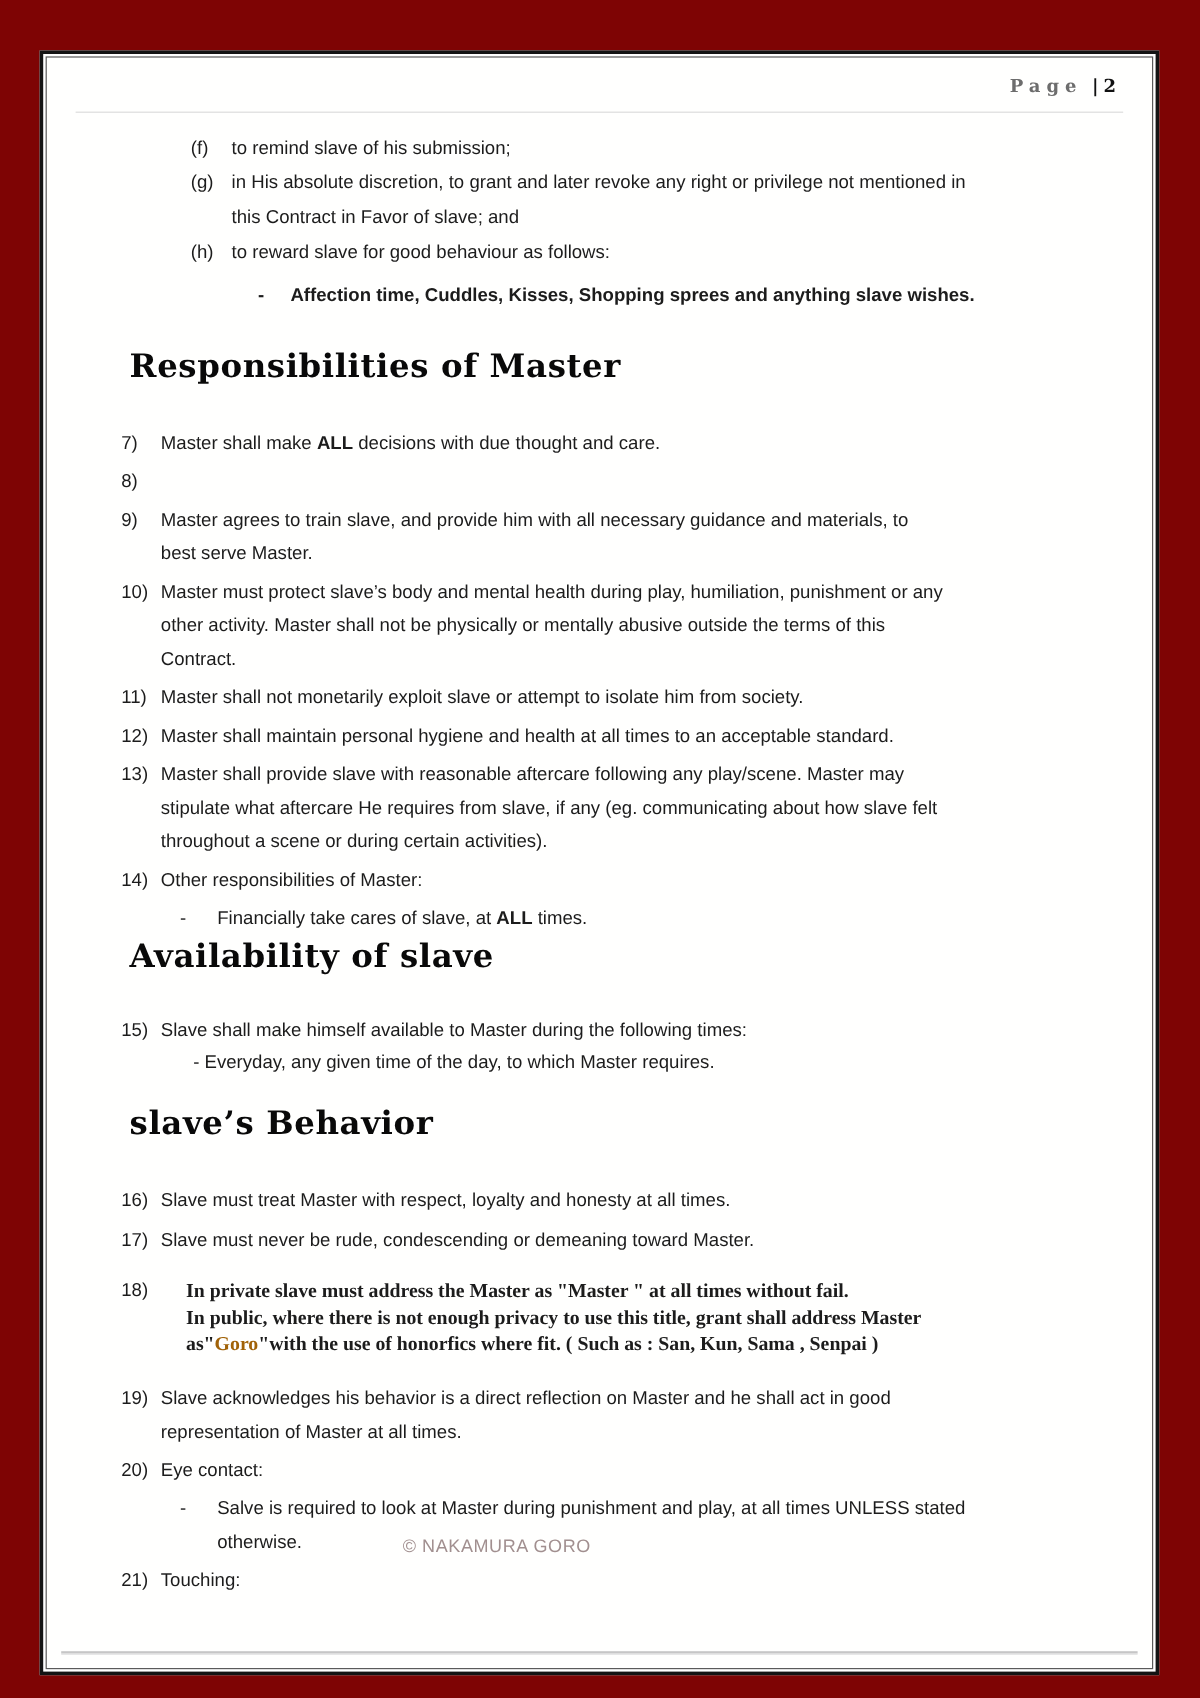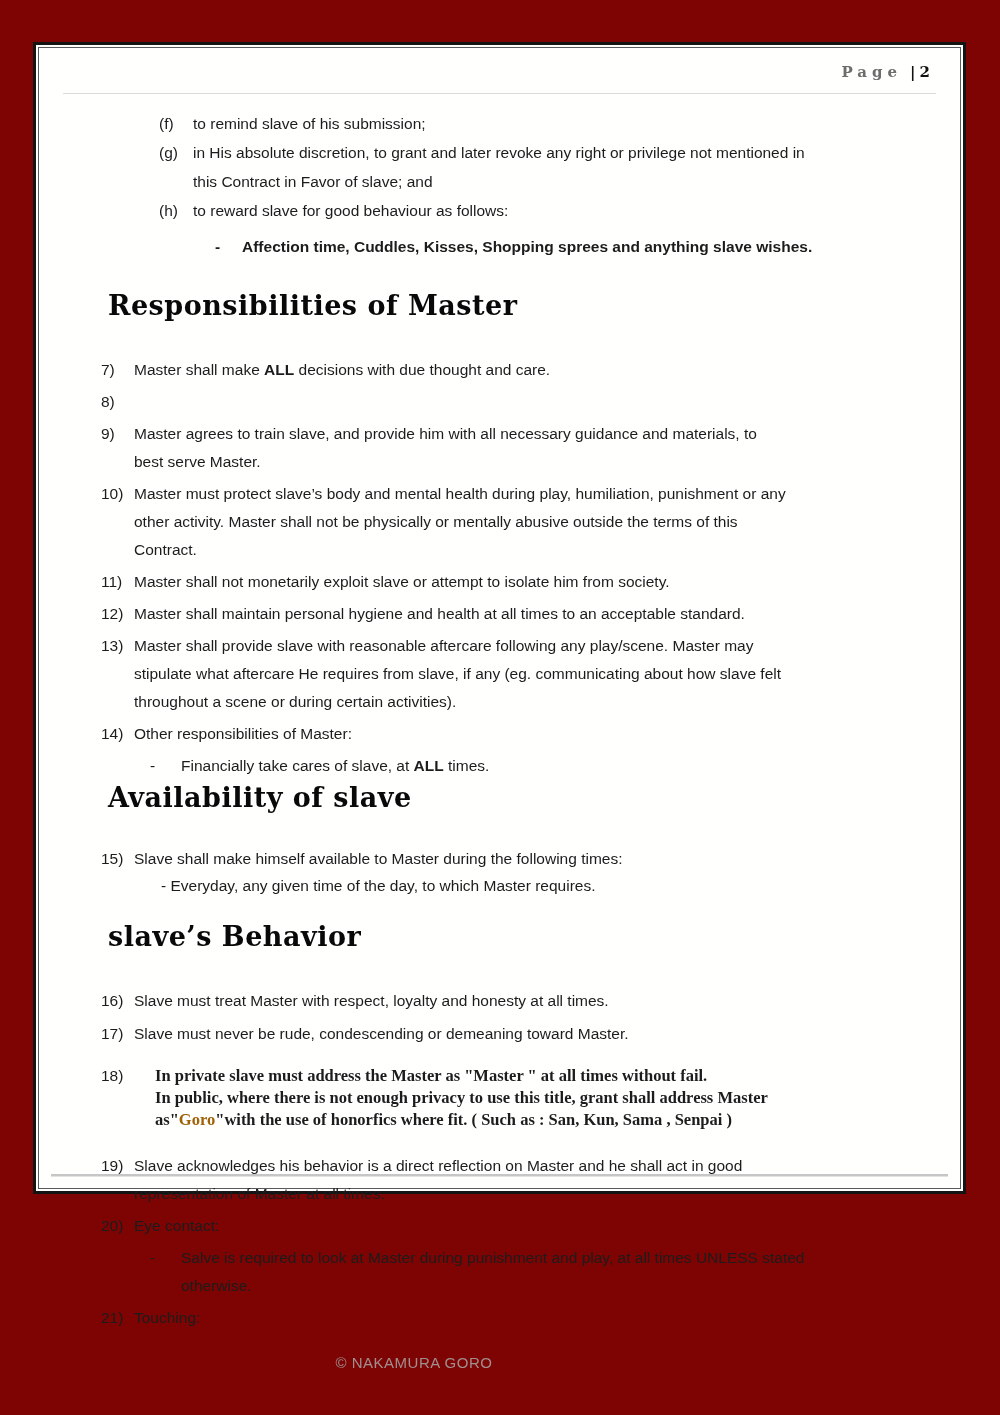--- a/index.html
+++ b/index.html
@@ -7,21 +7,21 @@
   body {
     background: #7e0404;
     font-family: "Liberation Sans", sans-serif;
     color: #1c1c1c;
     position: relative;
     overflow: hidden;
   }
   .page {
     position: absolute;
     left: 33px; top: 42px;
-    width: 933px; height: 1152px;
+    width: 933px; height: 1354px;
     background: #ffffff;
     border: 3px solid #141414;
   }
   .page-inner {
     position: absolute;
     inset: 2px;
     border: 1px solid #5a5a5a;
     background: #fffffe;
     padding: 8px 14px 0 14px;
   }
@@ -88,21 +88,21 @@
 
   .footer-rule {
     position: absolute;
     left: 12px; right: 12px; bottom: 11px;
     height: 3px;
     border-top: 2px solid #c6c6c6;
     border-bottom: 1px solid #e2e2e2;
   }
   .footer {
     position: absolute;
-    left: 0; top: 1354px; width: 828px;
+    left: 0; top: 1280px; width: 828px;
     text-align: center;
     color: #a18f8f;
     font-size: 15px;
     letter-spacing: 0.5px;
   }
 </style>
 </head>
 <body>
 
 <div class="page">

